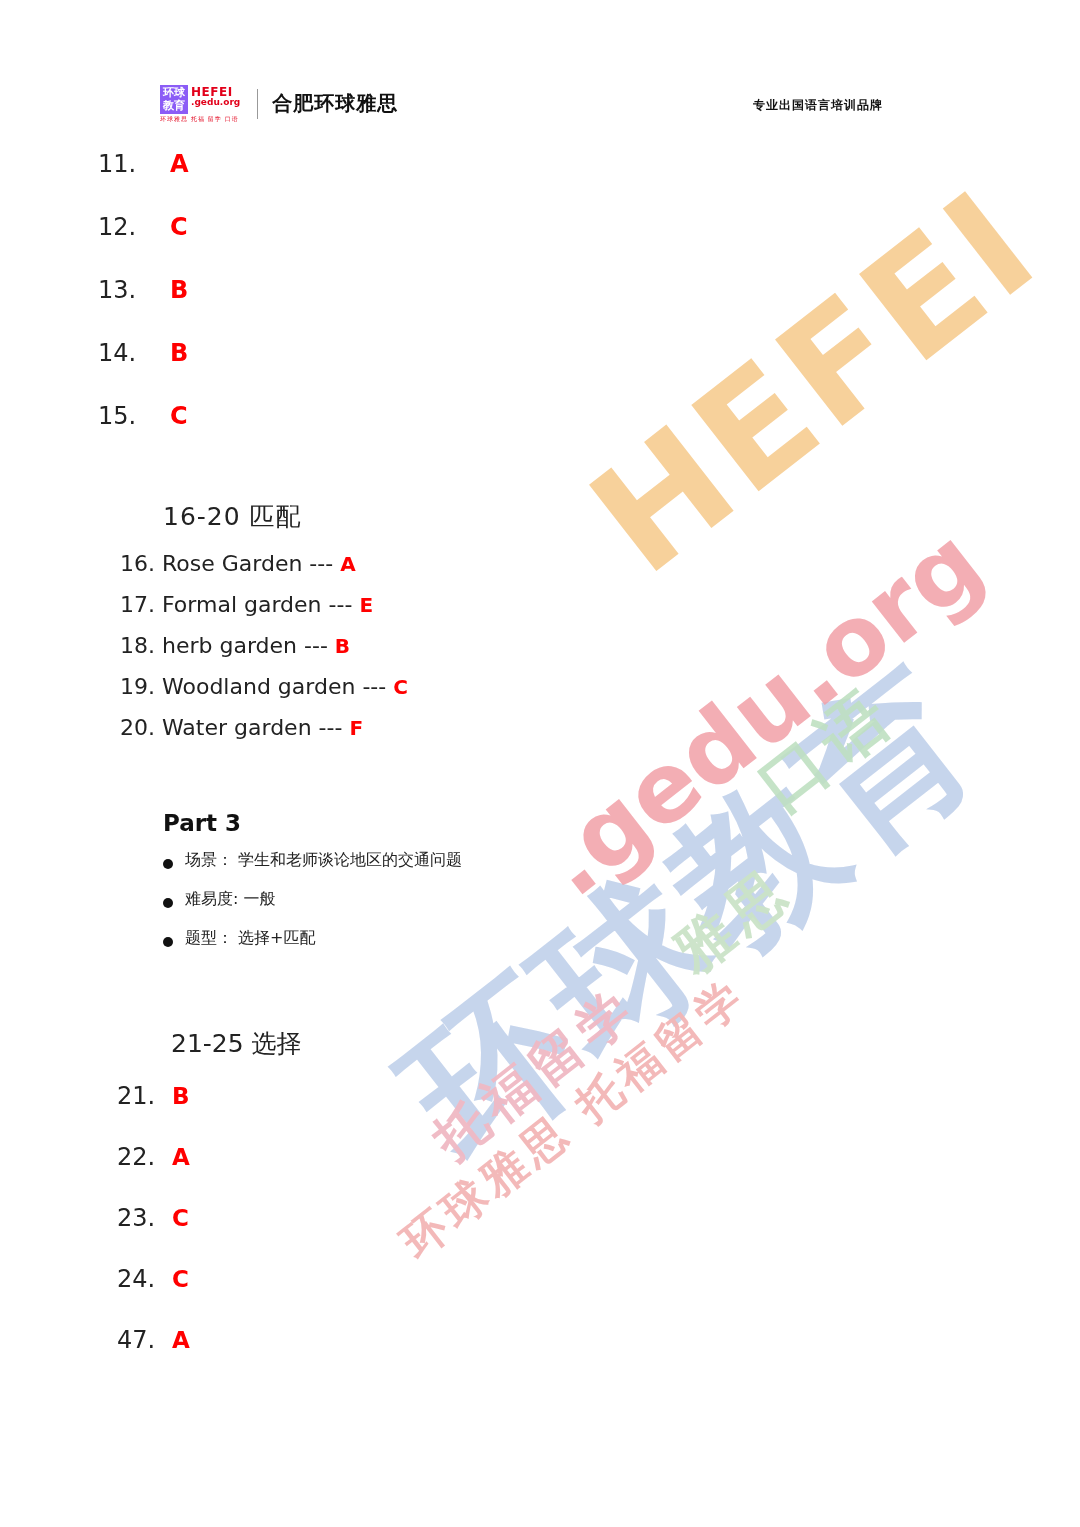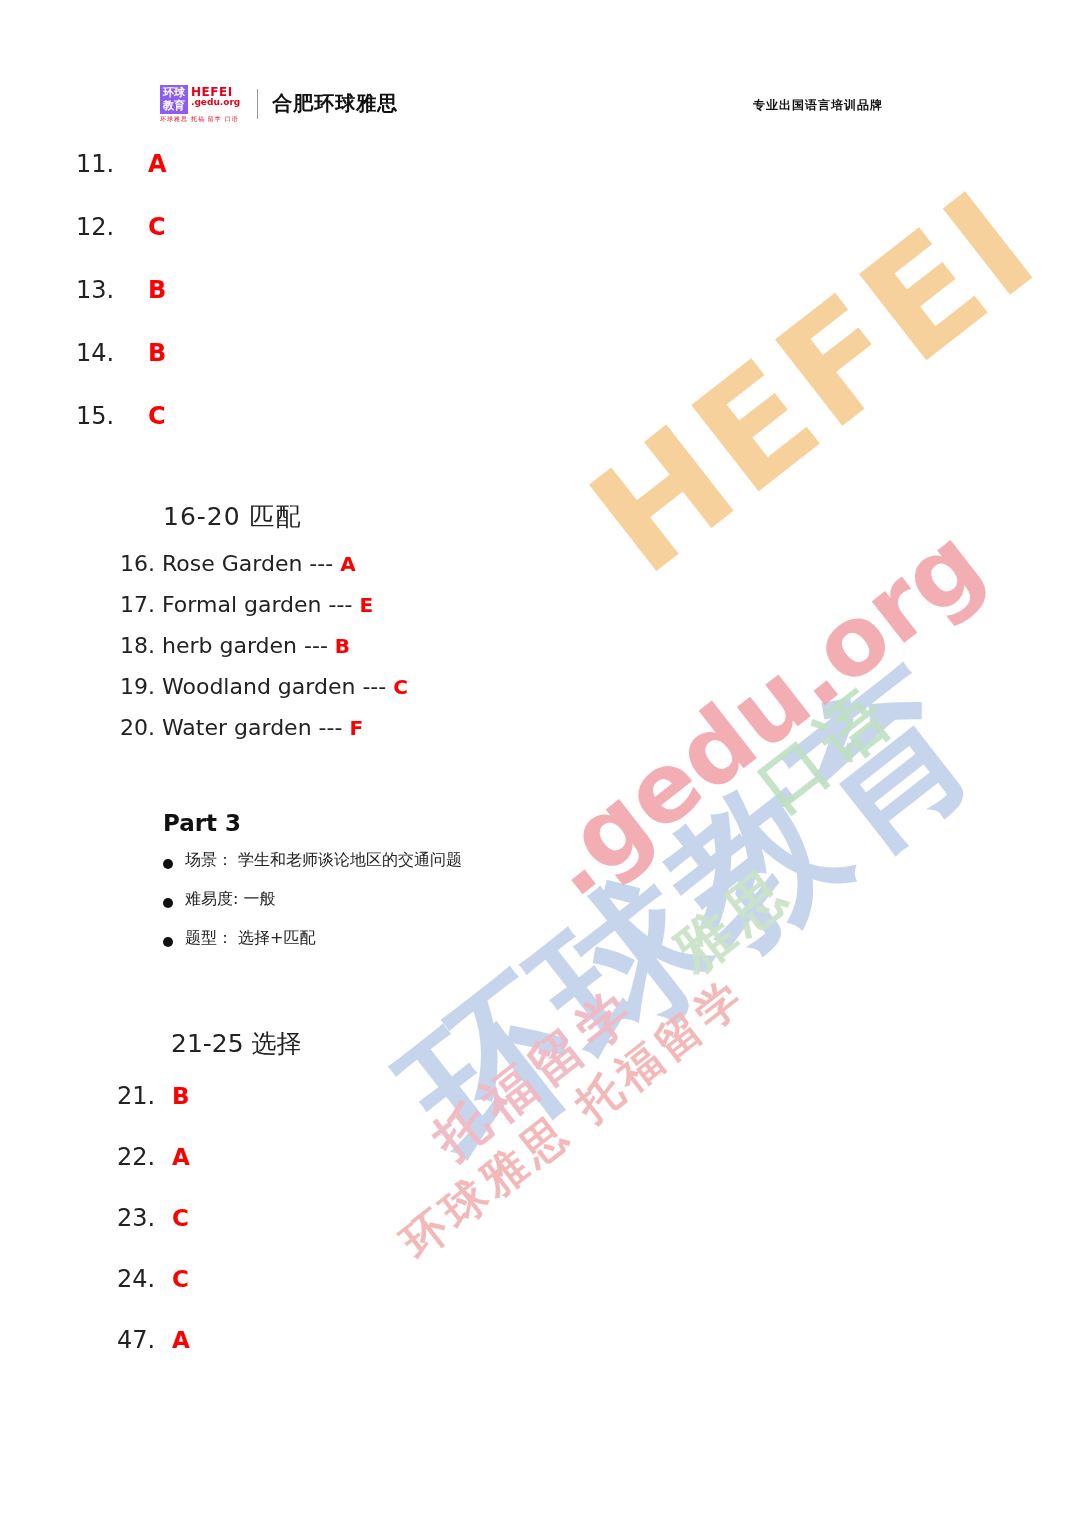--- a/index.html
+++ b/index.html
@@ -176,21 +176,21 @@
   .content {
     position: absolute;
     left: 0;
     top: 150px;
     width: 1080px;
   }
   .ans-line {
     display: flex;
     align-items: baseline;
     margin: 0 0 35px 0;
-    padding-left: 76px;
+    padding-left: 98px;
     font-size: 24px;
     color: #222;
   }
   .ans-num {
     width: 72px;
     color: #222;
   }
   .ans-val {
     color: #ff0000;
     font-weight: bold;

